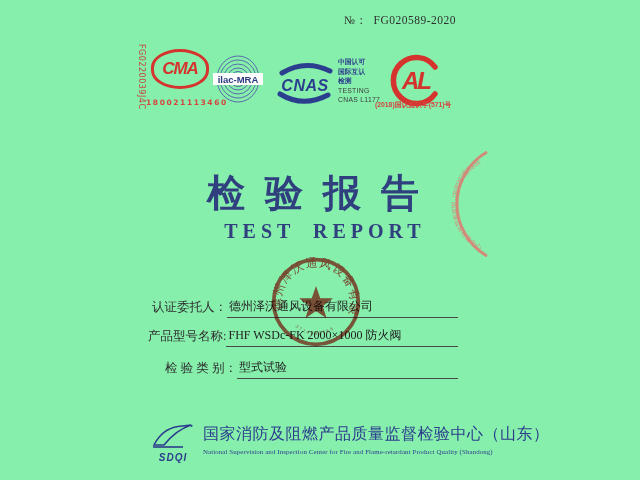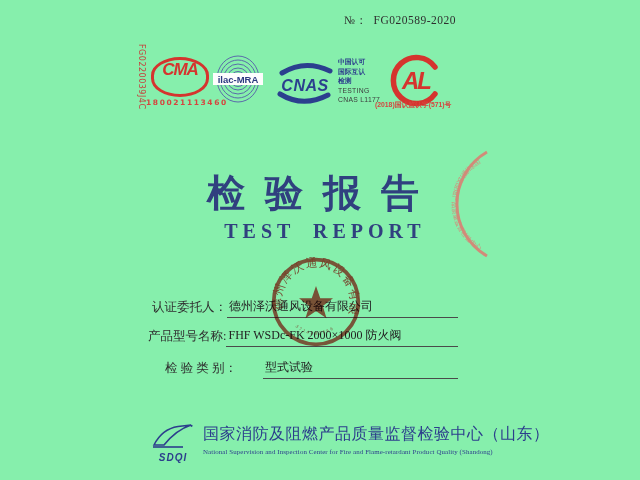--- a/index.html
+++ b/index.html
@@ -6,22 +6,22 @@
   #canvas{position:relative;width:640px;height:480px;background:#86efac;overflow:hidden;
           font-family:"Liberation Serif","DejaVu Serif",serif;color:#2b2b2b;}
 
   
   .report-no{position:absolute;left:344px;top:13px;font-size:11.5px;color:#2e2e2e;letter-spacing:.5px;}
   .report-no .lbl{margin-right:6px;}
 
   
   .vcode{position:absolute;left:137px;top:44px;writing-mode:vertical-rl;text-orientation:mixed;
          font-family:"DejaVu Sans",sans-serif;font-size:8px;color:#c5413d;letter-spacing:.5px;}
-  .cma-box{position:absolute;left:151px;top:57px;width:52px;height:34px;border:3.5px solid #d5342e;
-           border-radius:50% / 46%;display:flex;justify-content:center;}
+  .cma-box{position:absolute;left:151px;top:49px;width:52px;height:34px;border:3.5px solid #d5342e;
+           border-radius:50% / 46%;display:flex;align-items:center;justify-content:center;}
   .cma-box span{font-family:"Liberation Sans",sans-serif;font-weight:bold;font-style:italic;
                 font-size:17px;color:#d5342e;letter-spacing:-1px;}
   .cma-num{position:absolute;left:146px;top:98px;font-family:"DejaVu Sans",sans-serif;
            font-size:7.5px;font-weight:bold;color:#d5453f;letter-spacing:1.6px;}
   .ilac{position:absolute;left:213px;top:52px;}
   .cnas{position:absolute;left:276px;top:60px;}
   .cnas-txt{position:absolute;left:338px;top:57px;font-size:6.8px;line-height:9.6px;
             font-family:"Liberation Sans",sans-serif;color:#2c3e8c;font-weight:bold;}
   .cnas-txt .en{color:#3c3c3c;font-weight:normal;letter-spacing:.3px;}
   .cal{position:absolute;left:389px;top:54px;}
@@ -38,21 +38,21 @@
   .title-en{position:absolute;left:140px;top:220px;width:370px;text-align:center;
             font-weight:bold;font-size:20px;letter-spacing:5px;word-spacing:8px;color:#30407f;}
 
   
   .frow{position:absolute;display:flex;align-items:flex-end;width:306px;}
   .frow .flabel{font-size:12.5px;color:#2f2f2f;white-space:nowrap;padding-bottom:2px;}
   .frow .fvalue{flex:1;font-size:12px;color:#222;border-bottom:1px solid #4a4a4a;
                 padding:0 0 2px 2px;white-space:nowrap;overflow:hidden;}
   #frow-0{left:152px;top:298px;width:306px;}
   #frow-1{left:148px;top:327px;width:310px;}
-  #frow-2{left:165px;top:359px;width:293px;gap:26px;}
+  #frow-2{left:165px;top:359px;width:293px;}
 
   
   .seal{position:absolute;left:269px;top:255px;width:94px;height:94px;z-index:6;
         mix-blend-mode:multiply;opacity:.93;}
 
   
   .footer{position:absolute;left:150px;top:424px;display:flex;align-items:flex-start;}
   .f-logo{width:46px;margin-right:7px;text-align:center;}
   .f-logo .sdqi{display:block;font-family:"Liberation Sans",sans-serif;font-style:italic;
                 font-weight:bold;font-size:10px;color:#2c3e8c;letter-spacing:1px;margin-top:-1px;}

